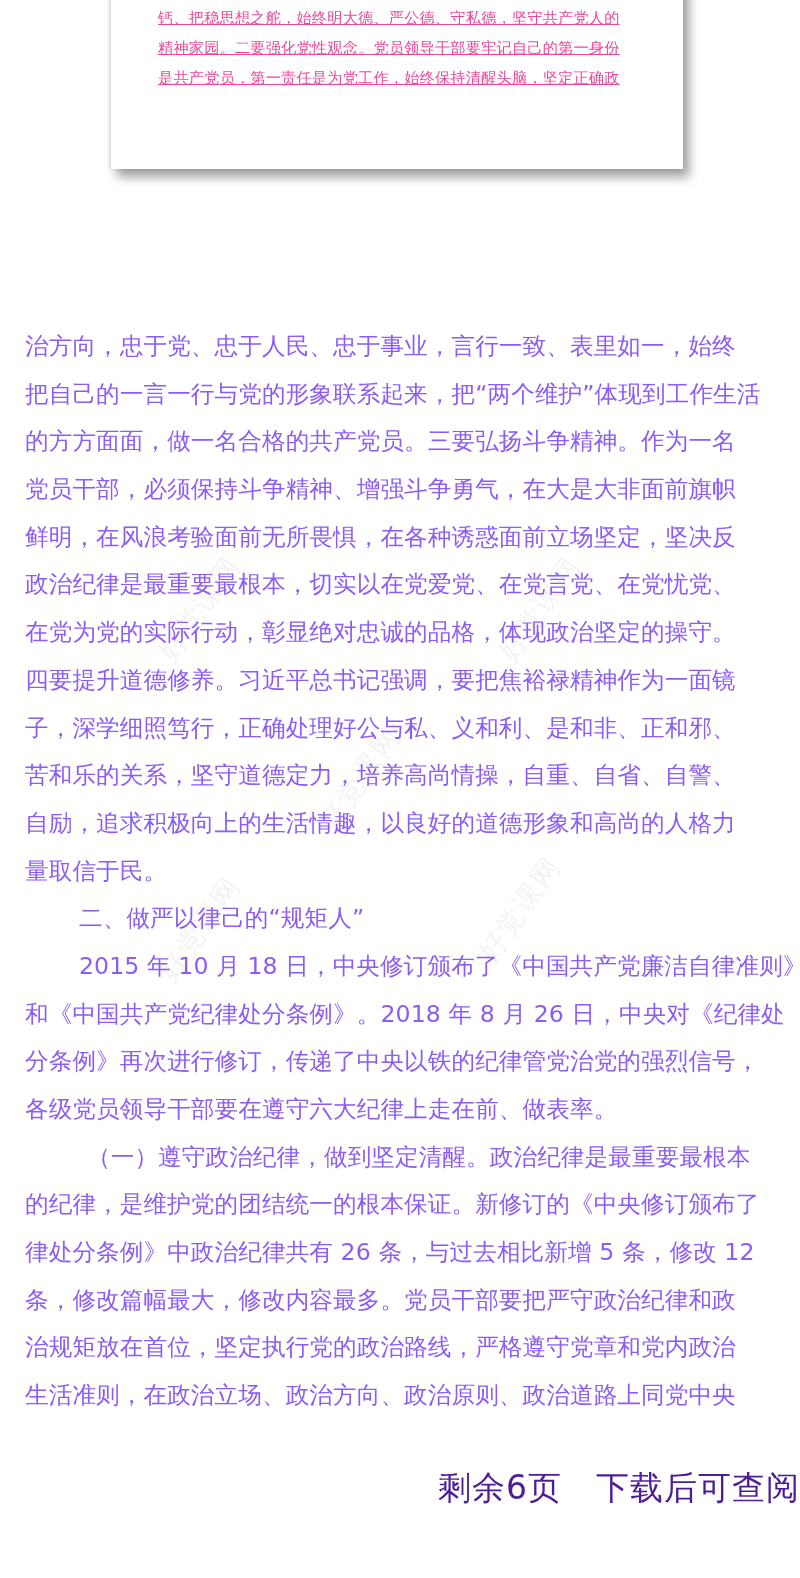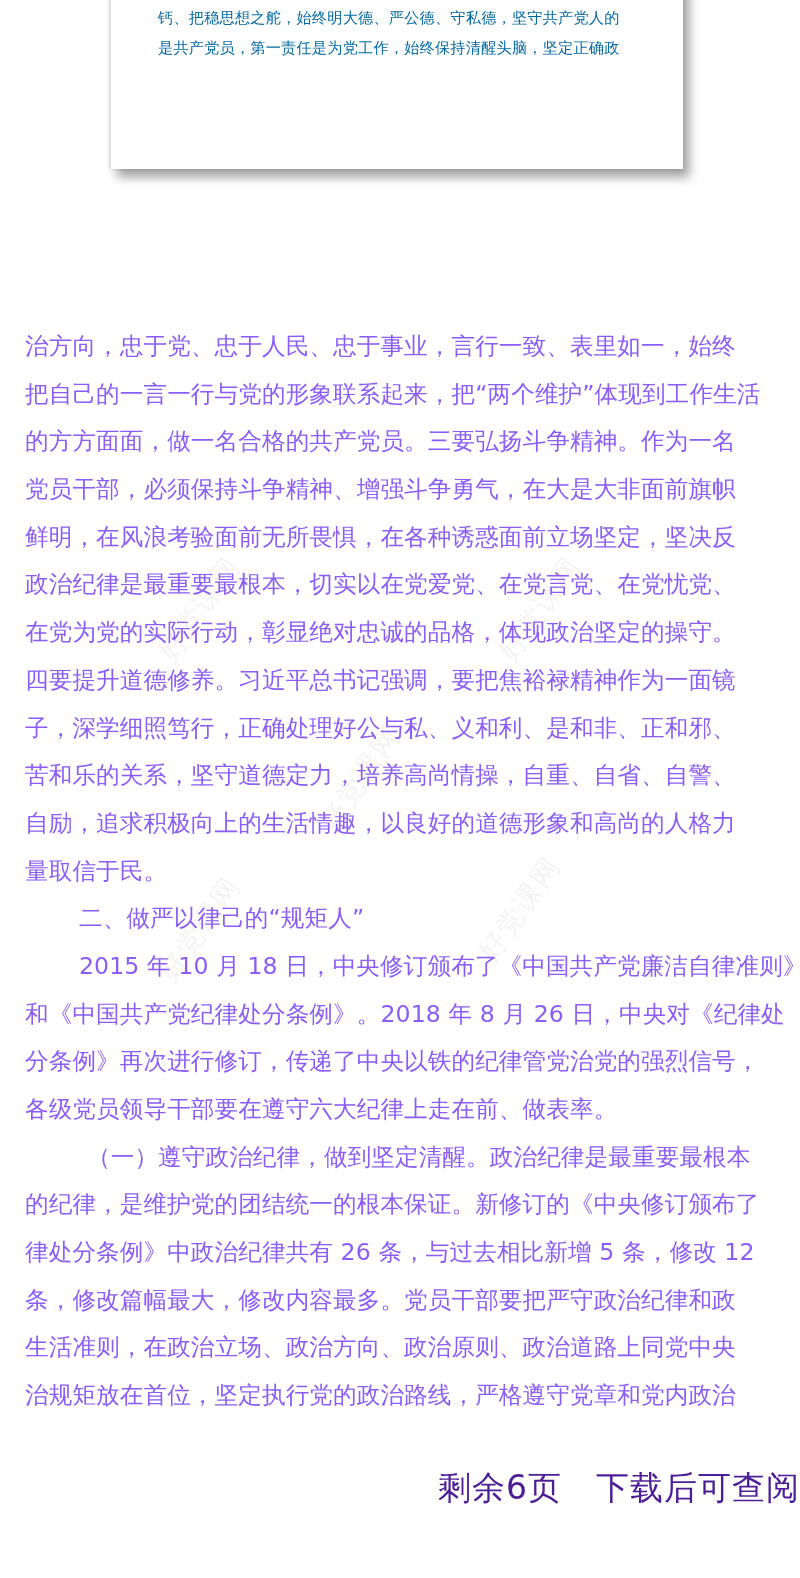--- a/index.html
+++ b/index.html
@@ -26,21 +26,22 @@
       box-shadow: 6px 8px 10px rgba(0,0,0,0.38), -2px 0 3px rgba(0,0,0,0.12);
     }
     .page-card .card-text {
       position: absolute;
       left: 47px;
       top: 23px;
       width: 482px;
       font-size: 15.2px;
       line-height: 30px;
       letter-spacing: 0.2px;
-      color: #0369a1;
+      color: #ec4899;
+      text-decoration: underline;
     }
     .page-card .card-line {
       display: block;
       white-space: nowrap;
       height: 30px;
     }
 
     
     .doc {
       position: absolute;
@@ -84,20 +85,21 @@
       letter-spacing: 1px;
     }
     .more-prompt .gap { display: inline-block; width: 34px; }
   </style>
 </head>
 <body>
 
 <div class="page-card">
   <div class="card-text">
     <span class="card-line">钙、把稳思想之舵，始终明大德、严公德、守私德，坚守共产党人的</span>
+    <span class="card-line">精神家园。二要强化党性观念。党员领导干部要牢记自己的第一身份</span>
     <span class="card-line">是共产党员，第一责任是为党工作，始终保持清醒头脑，坚定正确政</span>
   </div>
 </div>
 
 <div class="watermark" style="left:140px;top:590px;">好党课网</div>
 <div class="watermark" style="left:480px;top:590px;">好党课网</div>
 <div class="watermark" style="left:300px;top:760px;">好党课网</div>
 <div class="watermark" style="left:140px;top:910px;">好党课网</div>
 <div class="watermark" style="left:460px;top:890px;">好党课网</div>
 
@@ -119,19 +121,19 @@
 
   <span class="line indent2">2015 年 10 月 18 日，中央修订颁布了《中国共产党廉洁自律准则》</span>
   <span class="line">和《中国共产党纪律处分条例》。2018 年 8 月 26 日，中央对《纪律处</span>
   <span class="line">分条例》再次进行修订，传递了中央以铁的纪律管党治党的强烈信号，</span>
   <span class="line">各级党员领导干部要在遵守六大纪律上走在前、做表率。</span>
 
   <span class="line indent3">（一）遵守政治纪律，做到坚定清醒。政治纪律是最重要最根本</span>
   <span class="line">的纪律，是维护党的团结统一的根本保证。新修订的《中央修订颁布了</span>
   <span class="line">律处分条例》中政治纪律共有 26 条，与过去相比新增 5 条，修改 12</span>
   <span class="line">条，修改篇幅最大，修改内容最多。党员干部要把严守政治纪律和政</span>
+  <span class="line">治规矩放在首位，坚定执行党的政治路线，严格遵守党章和党内政治</span>
   <span class="line">生活准则，在政治立场、政治方向、政治原则、政治道路上同党中央</span>
-  <span class="line">治规矩放在首位，坚定执行党的政治路线，严格遵守党章和党内政治</span>
 </div>
 
 <div class="more-prompt">
   <span>剩余6页</span><span class="gap"></span><span>下载后可查阅</span>
 </div>
 
 </body></html>

